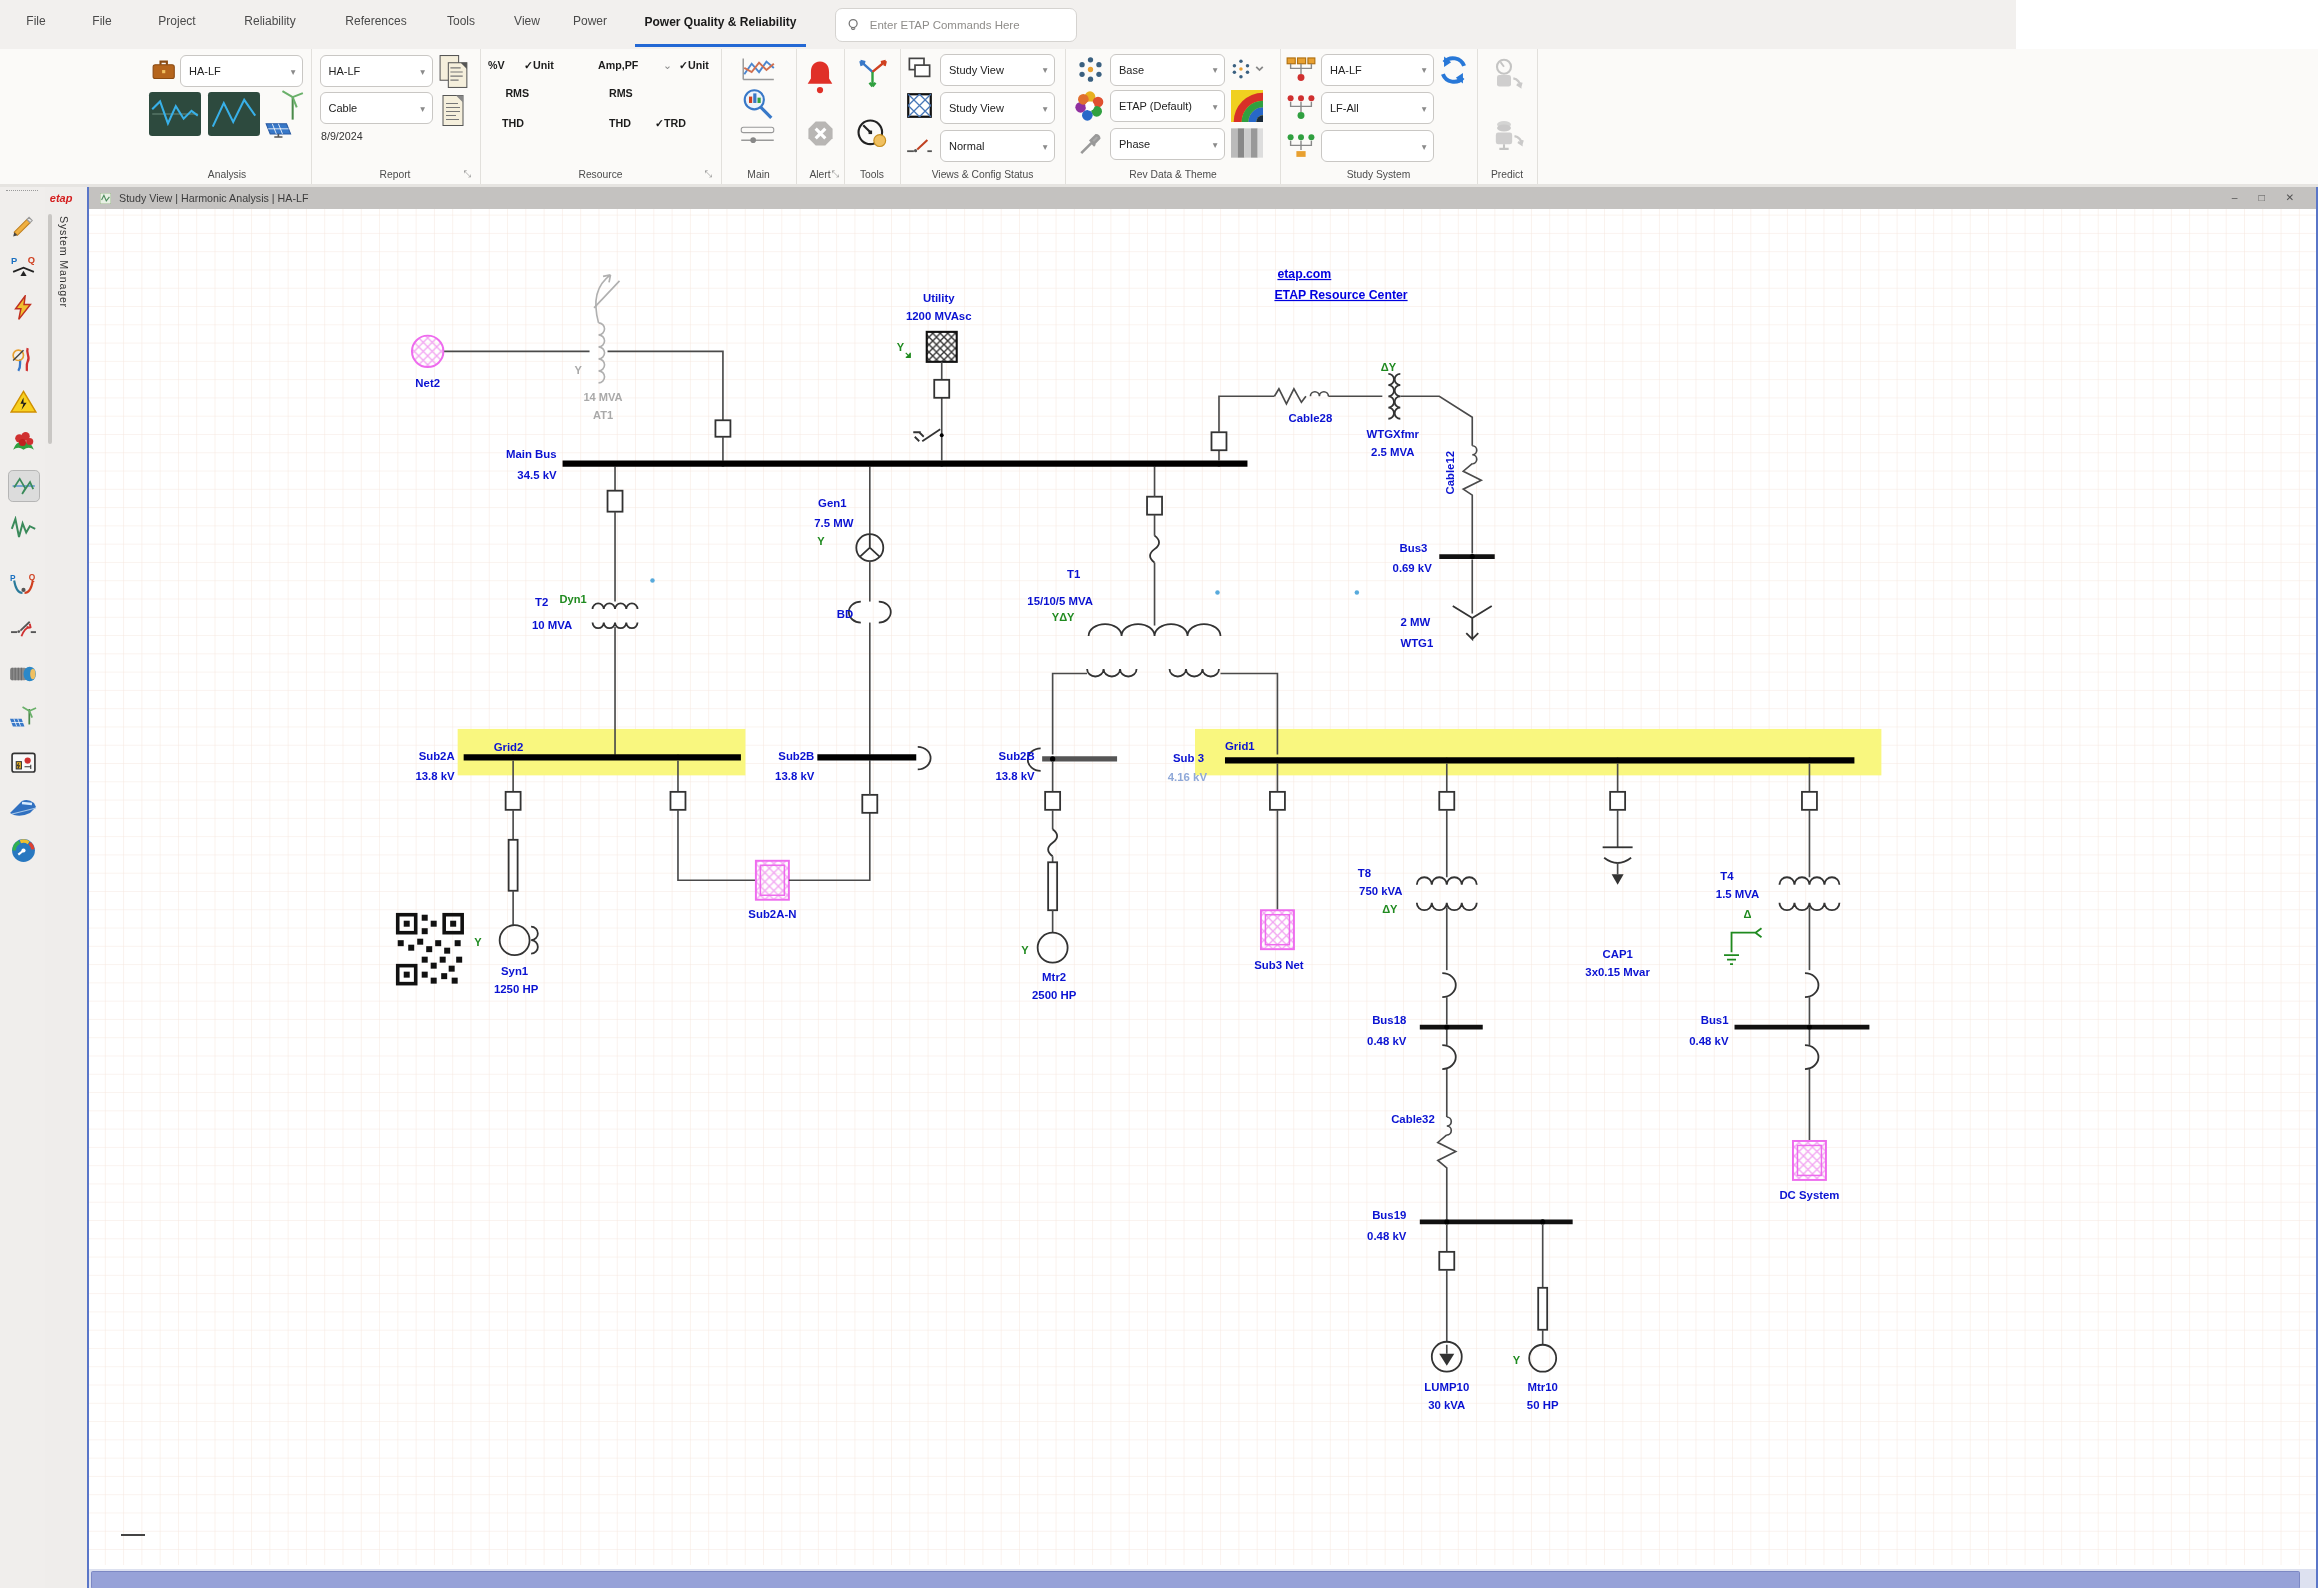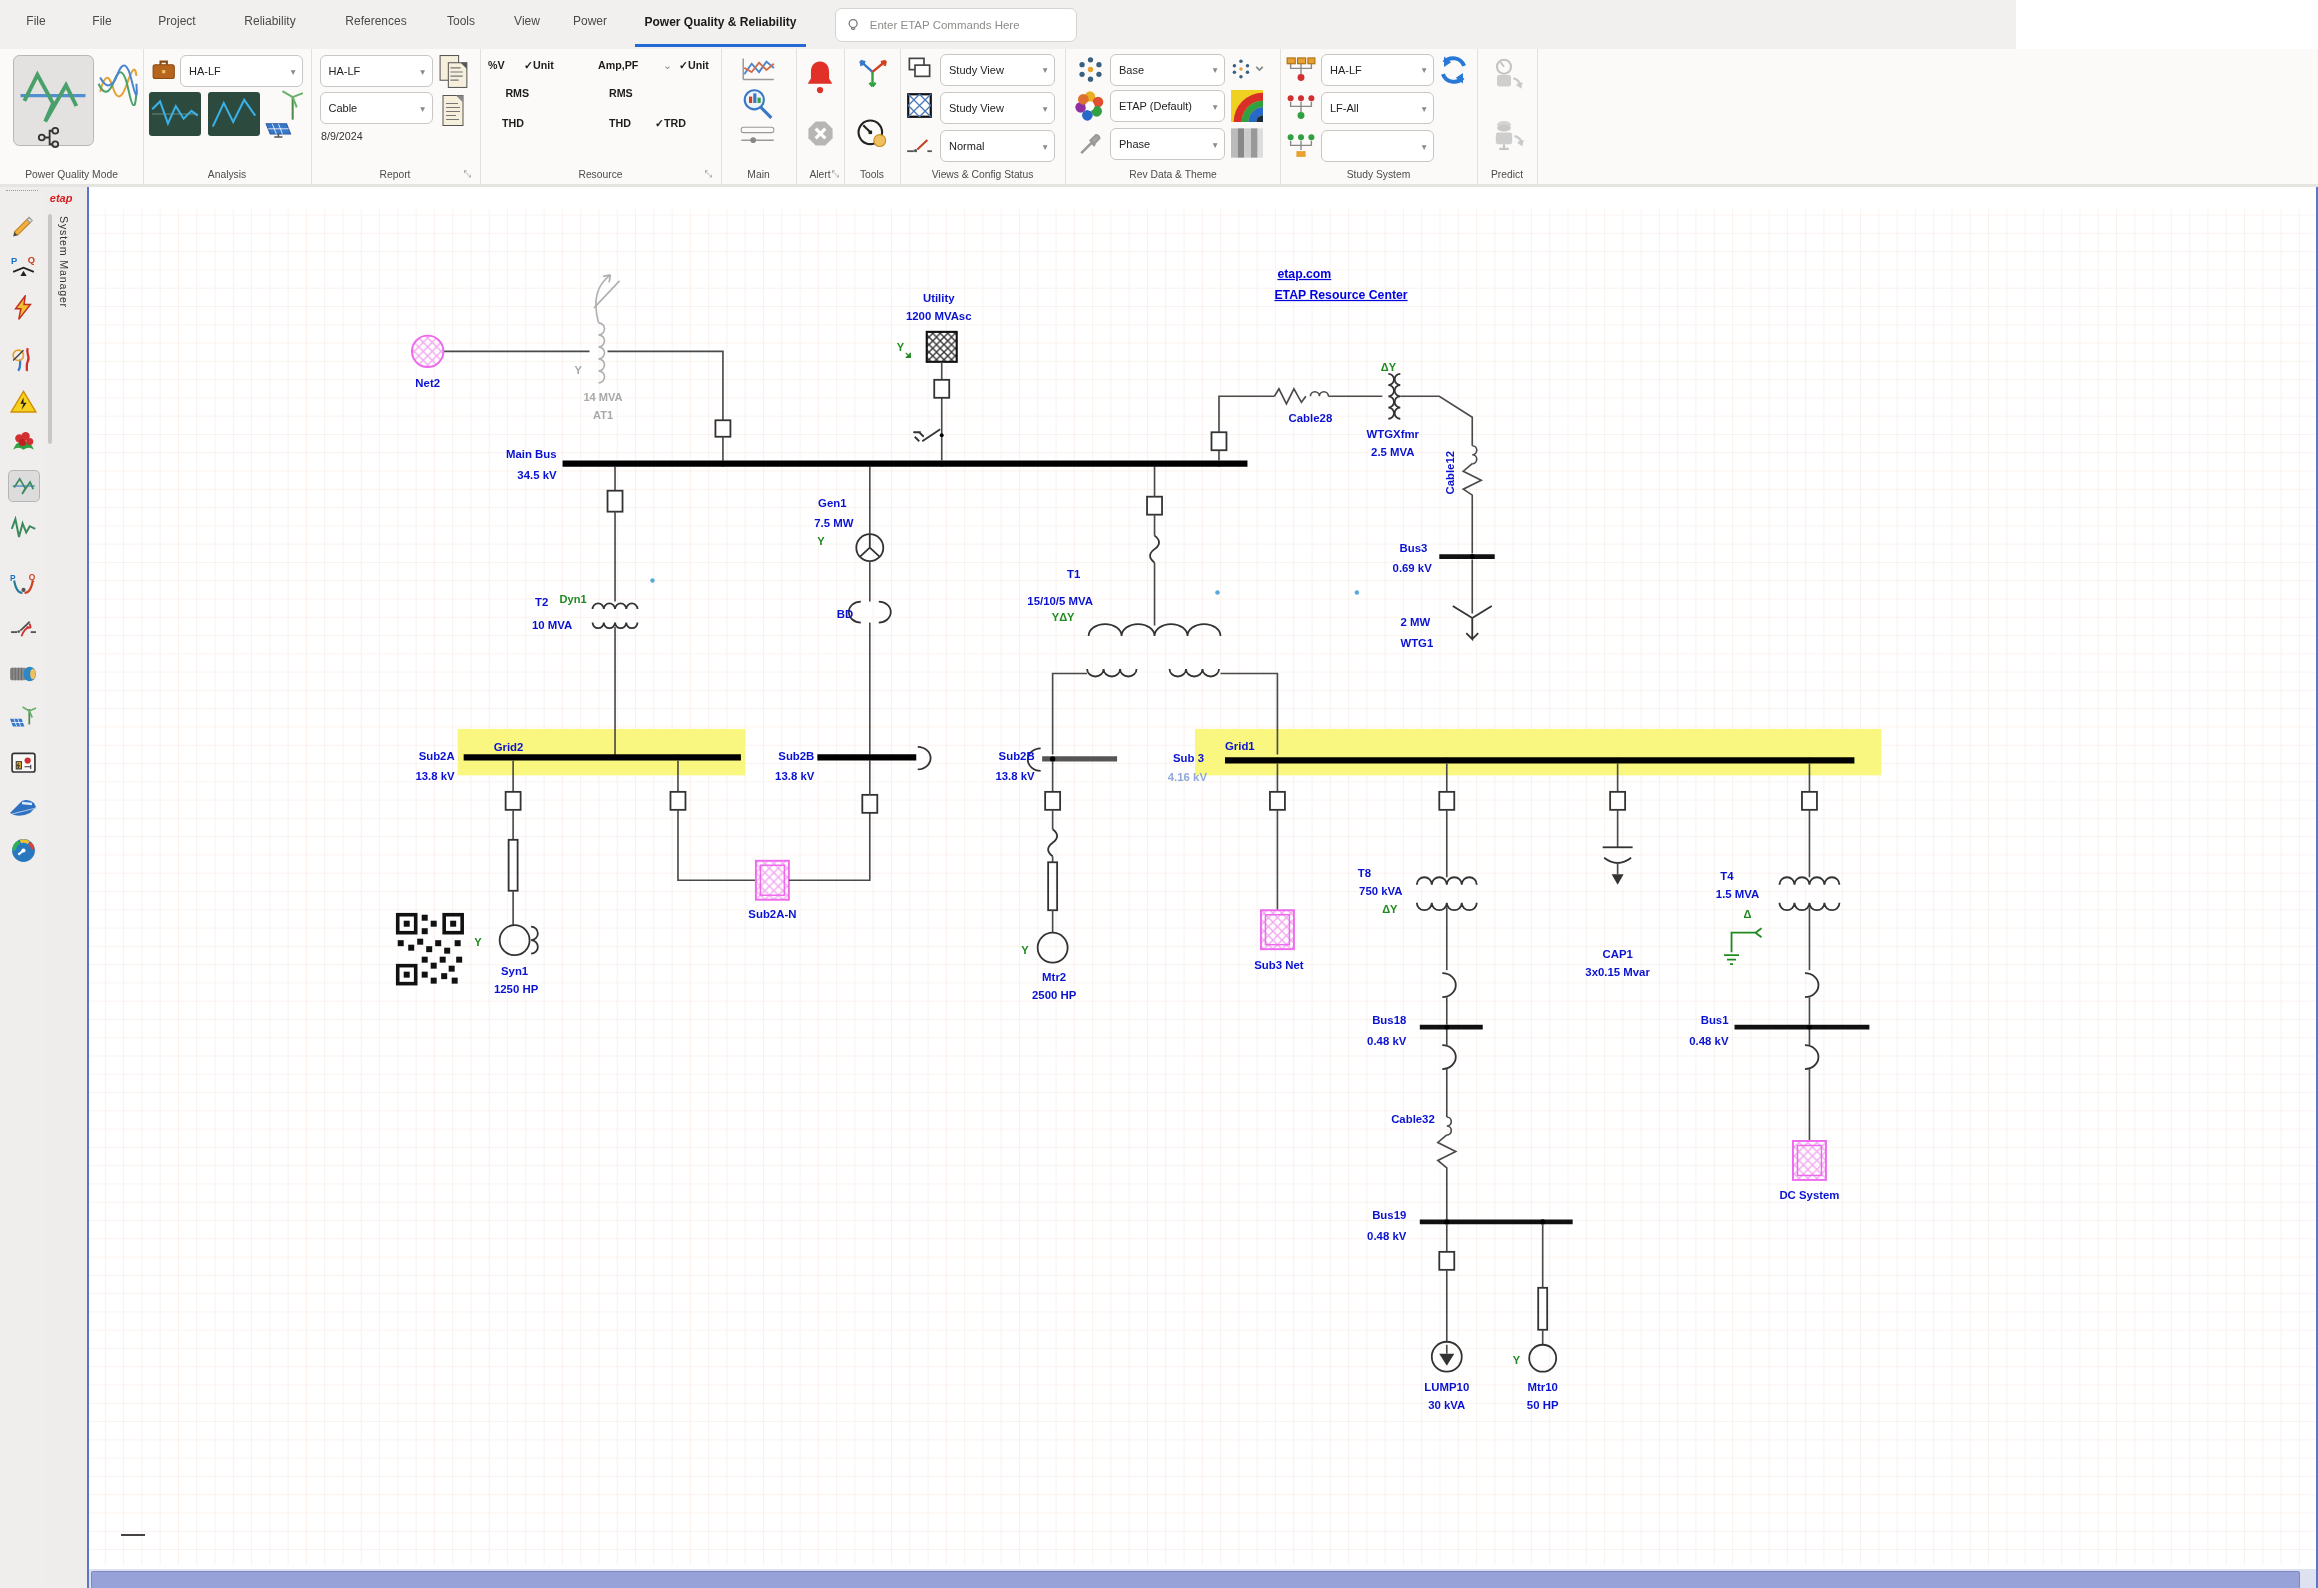--- a/index.html
+++ b/index.html
@@ -82,44 +82,20 @@
       <svg width="14.3" height="14.3" viewBox="0 0 18 18">
           <circle cx="9" cy="7" r="5" fill="none" stroke="#777" stroke-width="1.6"></circle>
           <path d="M7,12 h4 v2 h-4 z M7.5,14.5 h3" stroke="#777" stroke-width="1.2" fill="none"></path>
         </svg>
       <input type="text" placeholder="Enter ETAP Commands Here" style="">
     </div>
   </div>
 
   <div class="ribbon">
 
-    <div class="rsec" style="left:0;width:143px">
-      <div style="position:absolute;left:12.7px;top:6.4px;width:79px;height:89px;background:#e3e2e0;border:0.8px solid #b8b6b2;border-radius:6.4px;">
-        <svg width="78" height="87" viewBox="0 0 60 66">
-          <path d="M5,30 H55" stroke="#5090d0" stroke-width="2.5" fill="none"></path>
-          <path d="M8,34 L18,14 L30,36 L24,50 L40,22 L48,38" stroke="#4aa06a" stroke-width="3" fill="none"></path>
-        </svg>
-      </div>
-      <div style="position:absolute;left:97px;top:11px;width:41px;height:46px;">
-        <svg width="41" height="46" viewBox="0 0 52 58">
-          <path d="M4,40 Q12,8 20,34 T38,30 T50,20" stroke="#e8a030" stroke-width="2.6" fill="none"></path>
-          <path d="M2,30 Q12,52 22,26 T40,38 T50,40" stroke="#4aa06a" stroke-width="2.6" fill="none"></path>
-          <path d="M4,22 Q16,44 26,18 T44,26 T50,30" stroke="#4a86d0" stroke-width="2.6" fill="none"></path>
-        </svg>
-      </div>
-      <div style="position:absolute;left:35px;top:75px;width:27px;height:27px;">
-        <svg width="27" height="27" viewBox="0 0 24 24">
-          <circle cx="6" cy="12" r="2.6" fill="none" stroke="#333" stroke-width="1.6"></circle>
-          <circle cx="18" cy="6" r="2.6" fill="none" stroke="#333" stroke-width="1.6"></circle>
-          <circle cx="18" cy="18" r="2.6" fill="none" stroke="#333" stroke-width="1.6"></circle>
-          <path d="M8.5,12 H13 M13,12 V6 H15.4 M13,12 V18 H15.4" stroke="#333" stroke-width="1.6" fill="none"></path>
-        </svg>
-      </div>
-      <div class="rlabel">Power Quality Mode</div>
-    </div>
 
     <div class="rsec" style="left:143px;width:168px">
       <div style="position:absolute;left:8px;top:8px">
         <svg width="25.4" height="24" viewBox="0 0 24 22">
           <rect x="2" y="7" width="20" height="13" rx="2" fill="#b5651d" stroke="#8a4a12"></rect>
           <path d="M9,7 V4 h6 v3" stroke="#8a4a12" stroke-width="2" fill="none"></path>
           <rect x="10.5" y="12" width="3" height="3" fill="#f0c060"></rect>
         </svg>
       </div>
       <div class="dd" style="left:37px;top:6.4px;width:121px">
@@ -545,20 +521,30 @@
       </div>
   </div>
 
   <div class="smstrip">
     <div class="etaplogo">etap</div>
     <div class="smbar"></div>
     <div class="smtext">System Manager</div>
   </div>
 
   <div class="canvaswin">
+    <div class="titlebar">
+      <svg class="ticon" width="11" height="11" viewBox="0 0 14 14">
+          <rect x="0" y="0" width="14" height="14" fill="#e8f0e4" stroke="#8aa87a"></rect>
+          <path d="M2,9 L5,3 L8,10 L12,5" stroke="#4a8a5a" stroke-width="1.4" fill="none"></path>
+        </svg>
+      <span class="ttext">Study View | Harmonic Analysis | HA-LF</span>
+      <span class="wctl wmin" style="right:71px"></span>
+      <span class="wctl wmax" style="right:44px"></span>
+      <span class="wctl wclose" style="right:16px"></span>
+    </div>
 
     <div class="diagram">
       <svg width="2227" height="1356" viewBox="62 142 1486 905" preserveAspectRatio="none">
         <defs>
           <pattern id="grid" width="12.2" height="12.2" patternUnits="userSpaceOnUse">
             <path d="M12.2,0 V12.2 H0" fill="none" stroke="#f6e7df" stroke-width="0.7"></path>
           </pattern>
           <pattern id="hatchM" width="6" height="6" patternUnits="userSpaceOnUse">
             <path d="M0,6 L6,0 M0,0 L6,6" stroke="#f2a6f2" stroke-width="0.9"></path>
           </pattern>

